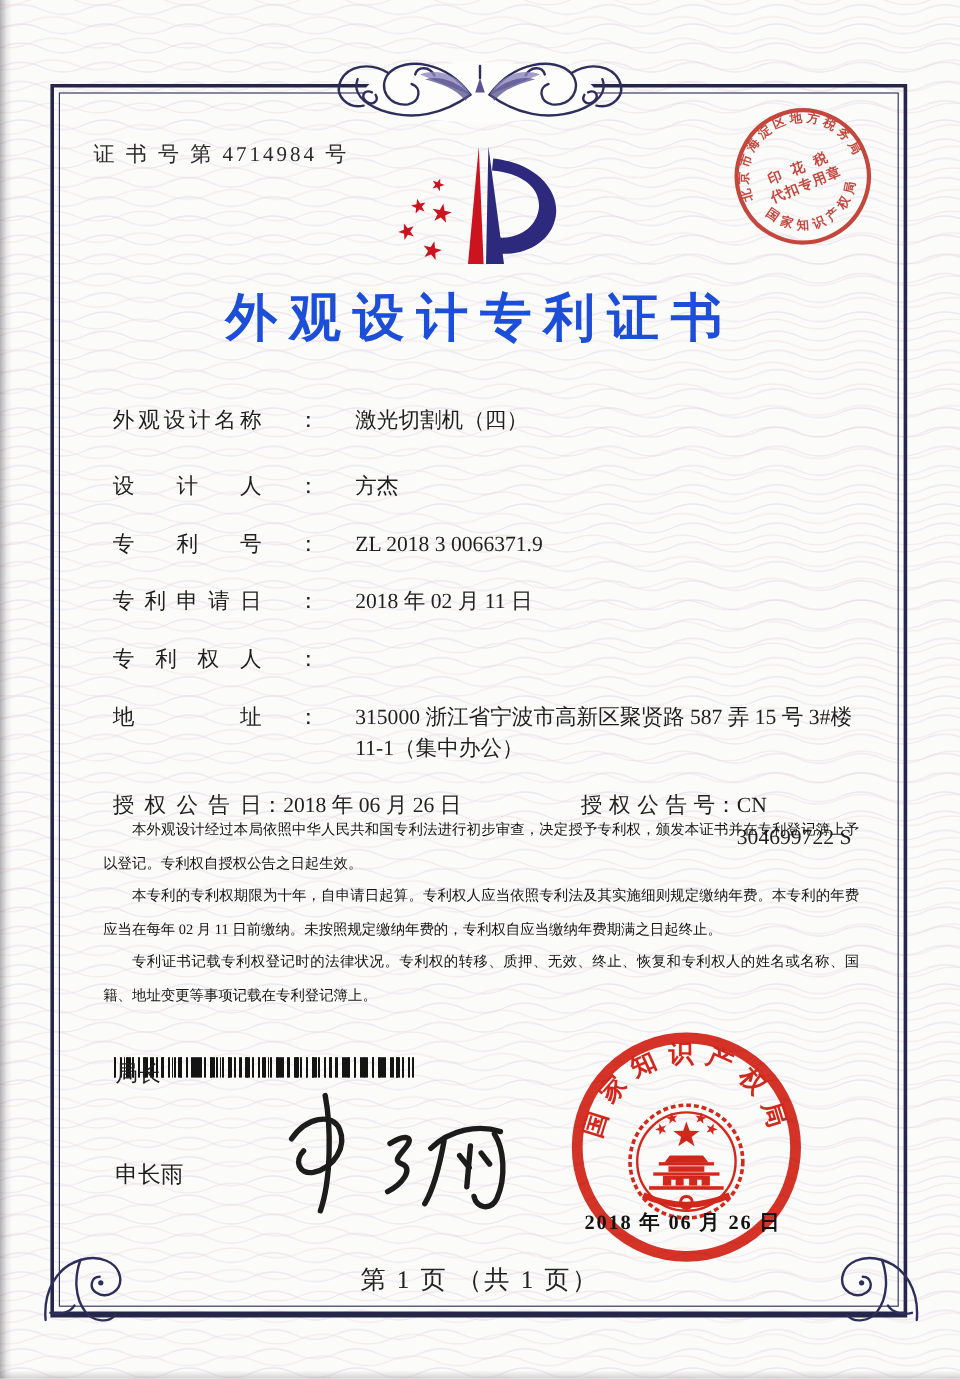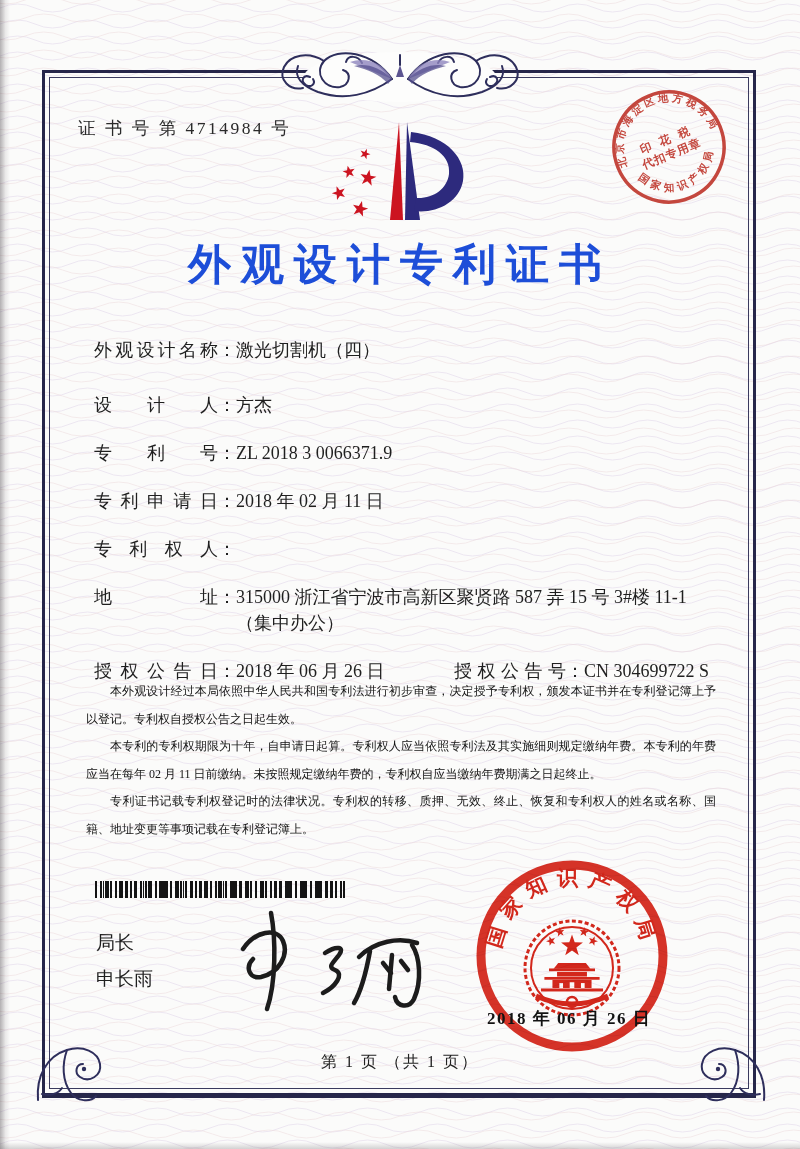--- a/index.html
+++ b/index.html
@@ -31,21 +31,21 @@
   .logo { position:absolute; left:326px; top:110px; z-index:2; }
 
   .tax-stamp { position:absolute; left:606px; top:84px; z-index:2;
     transform:rotate(-22deg); opacity:.93; }
 
   .title { position:absolute; left:0; right:0; top:236px; text-align:center;
     font-size:43px; font-weight:bold; letter-spacing:10px; color:#1d4ed8; z-index:2; }
 
   .fields { position:absolute; left:94px; top:337px; width:622px; z-index:2;
     font-size:18px; line-height:26px; }
-  .field-row { display:flex; margin-bottom:22px; }
+  .field-row { display:flex; margin-bottom:22px;gap:30px; }
   .field-row.first { margin-bottom:29px; }
   .field-label { display:inline-block; width:124px; text-align:justify;
     text-align-last:justify; flex:0 0 124px; }
   .field-colon { flex:0 0 18px; }
   .field-value { flex:1; }
   .field-row.double { display:flex; }
   .pair1 { display:flex; flex:0 0 360px; }
   .pair2 { display:flex; flex:1; }
   .pair2 .field-label { width:112px; flex:0 0 112px; }
 
@@ -53,30 +53,30 @@
     font-size:12px; line-height:27.5px; text-align:justify; color:#141414; }
   .paragraphs p { text-indent:2em; margin:0; }
 
   .barcode { position:absolute; left:95px; top:881px; width:250px; height:17px; z-index:2;
     background:
       repeating-linear-gradient(90deg,#141414 0 2px, rgba(0,0,0,0) 2px 5px),
       repeating-linear-gradient(90deg,#141414 0 1px, rgba(0,0,0,0) 1px 8px),
       repeating-linear-gradient(90deg, rgba(0,0,0,0) 0 11px, #141414 11px 14px);
   }
 
-  .sig-title { position:absolute; left:96px; top:930px; font-size:19px; z-index:2; }
+  .sig-title { position:absolute; left:96px; top:882px; font-size:19px; z-index:2; }
   .sig-name  { position:absolute; left:96px; top:966px; font-size:19px; z-index:2; }
   .signature { position:absolute; left:213px; top:897px; z-index:2; }
 
   .seal { position:absolute; left:472px; top:856px; z-index:4; mix-blend-mode:multiply; }
   .seal-date { position:absolute; left:487px; top:1007px; z-index:5; font-size:17px;
     font-weight:bold; letter-spacing:1.5px; color:#121212; }
 
   .footer { position:absolute; left:0; right:0; top:1052px; text-align:center;
-    font-size:16px; letter-spacing:2px; z-index:2; color:#222; }
+    font-size:21px; letter-spacing:2px; z-index:2; color:#222; }
 </style>
 </head>
 <body>
 
 <div class="page">
 
   <svg class="guilloche" width="800" height="1149">
     <defs>
       <pattern id="wave1" width="140" height="16" patternUnits="userSpaceOnUse">
         <path d="M0 8 Q17.5 0 35 8 T70 8 T105 8 T140 8" fill="none" stroke="#ded2e8" stroke-width="1"></path>

